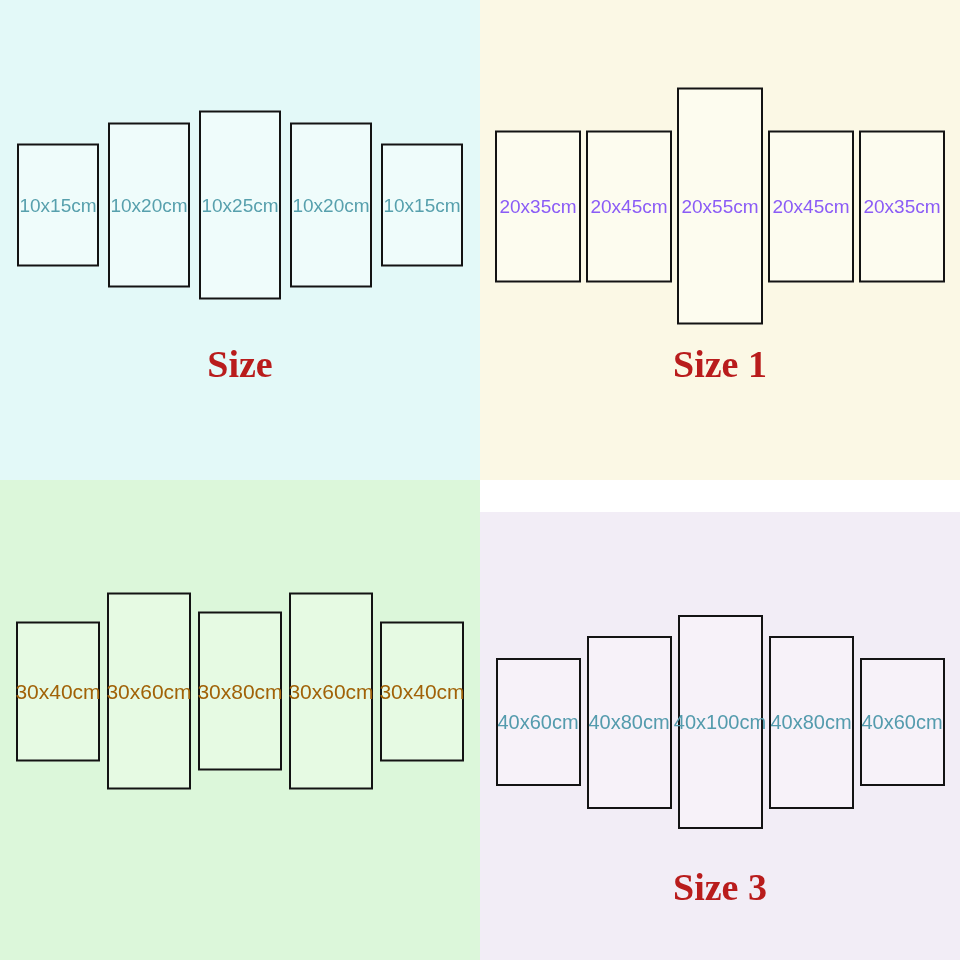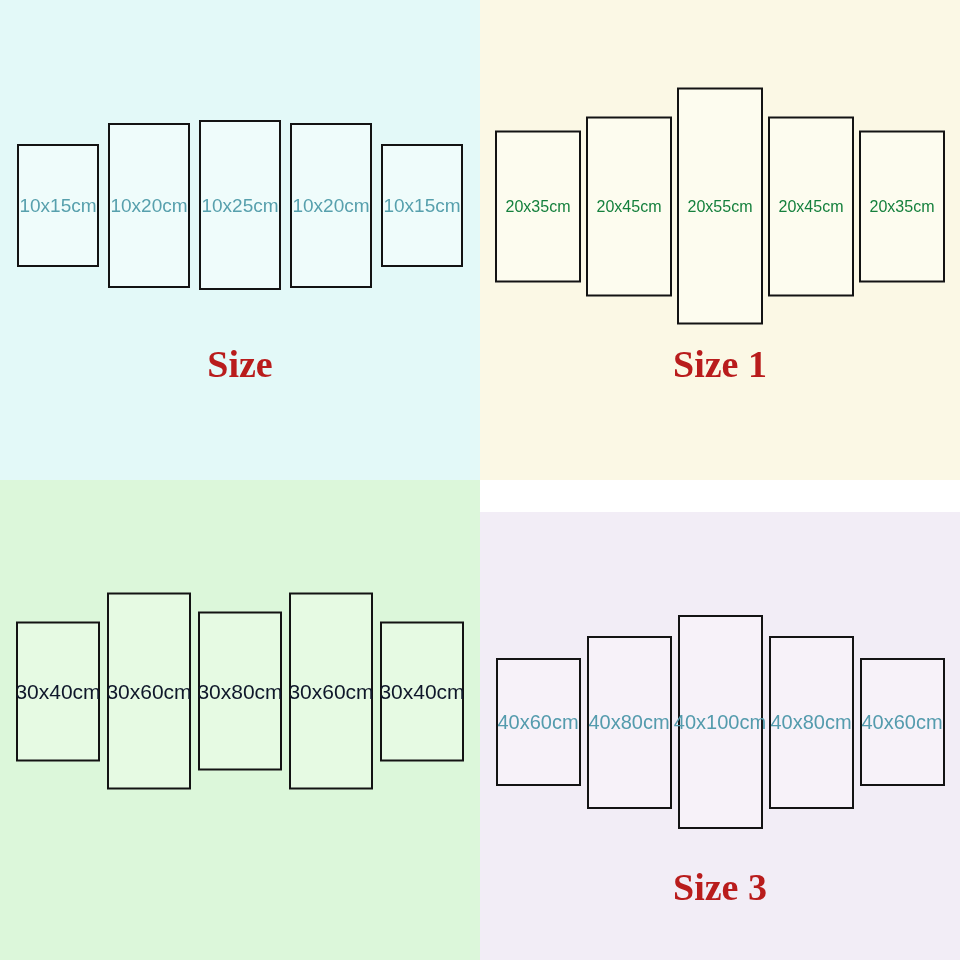--- a/index.html
+++ b/index.html
@@ -37,32 +37,32 @@
     border:2px solid #131313;
     display:flex;align-items:center;justify-content:center;
     flex:0 0 auto;
   }
   .q0 .panel{width:82px;background:#effcfb;}
   .q1 .panel{width:86px;background:#fdfcef;}
   .q2 .panel{width:84px;background:#e6fae3;}
   .q3 .panel{width:85px;background:#f7f2f9;}
 
   
-  .q0 .p1,.q0 .p5{height:123px;} .q0 .p2,.q0 .p4{height:165px;justify-content:center;} .q0 .p3{height:170px;}
-  .q1 .p1,.q1 .p5{height:152px;} .q1 .p2,.q1 .p4{height:180px;} .q1 .p3{height:237px;}
+  .q0 .p1,.q0 .p5{height:123px;} .q0 .p2,.q0 .p4{height:165px;justify-content:center;} .q0 .p3{height:189px;}
+  .q1 .p1,.q1 .p5{height:152px;} .q1 .p2,.q1 .p4{height:152px;} .q1 .p3{height:237px;}
   .q2 .p1,.q2 .p5{height:140px;} .q2 .p2,.q2 .p4{height:197px;} .q2 .p3{height:159px;}
   .q3 .p1,.q3 .p5{height:128px;} .q3 .p2,.q3 .p4{height:173px;} .q3 .p3{height:214px;}
 
   .plabel{
     white-space:nowrap;
     line-height:1;
   }
   .q0 .plabel{color:#57a0ad;font-size:19px;}
-  .q1 .plabel{color:#15803d;font-size:16px;}
-  .q2 .plabel{color:#0f172a;font-size:21px;}
+  .q1 .plabel{color:#8b5cf6;font-size:19px;}
+  .q2 .plabel{color:#a16207;font-size:21px;}
   .q3 .plabel{color:#549bad;font-size:20px;}
 
   .title{
     position:absolute;left:0;width:100%;margin:0;
     text-align:center;
     font-family:"Liberation Serif","DejaVu Serif",serif;
     font-weight:bold;
     font-size:38px;
     color:#b91c1c;
     line-height:40px;

